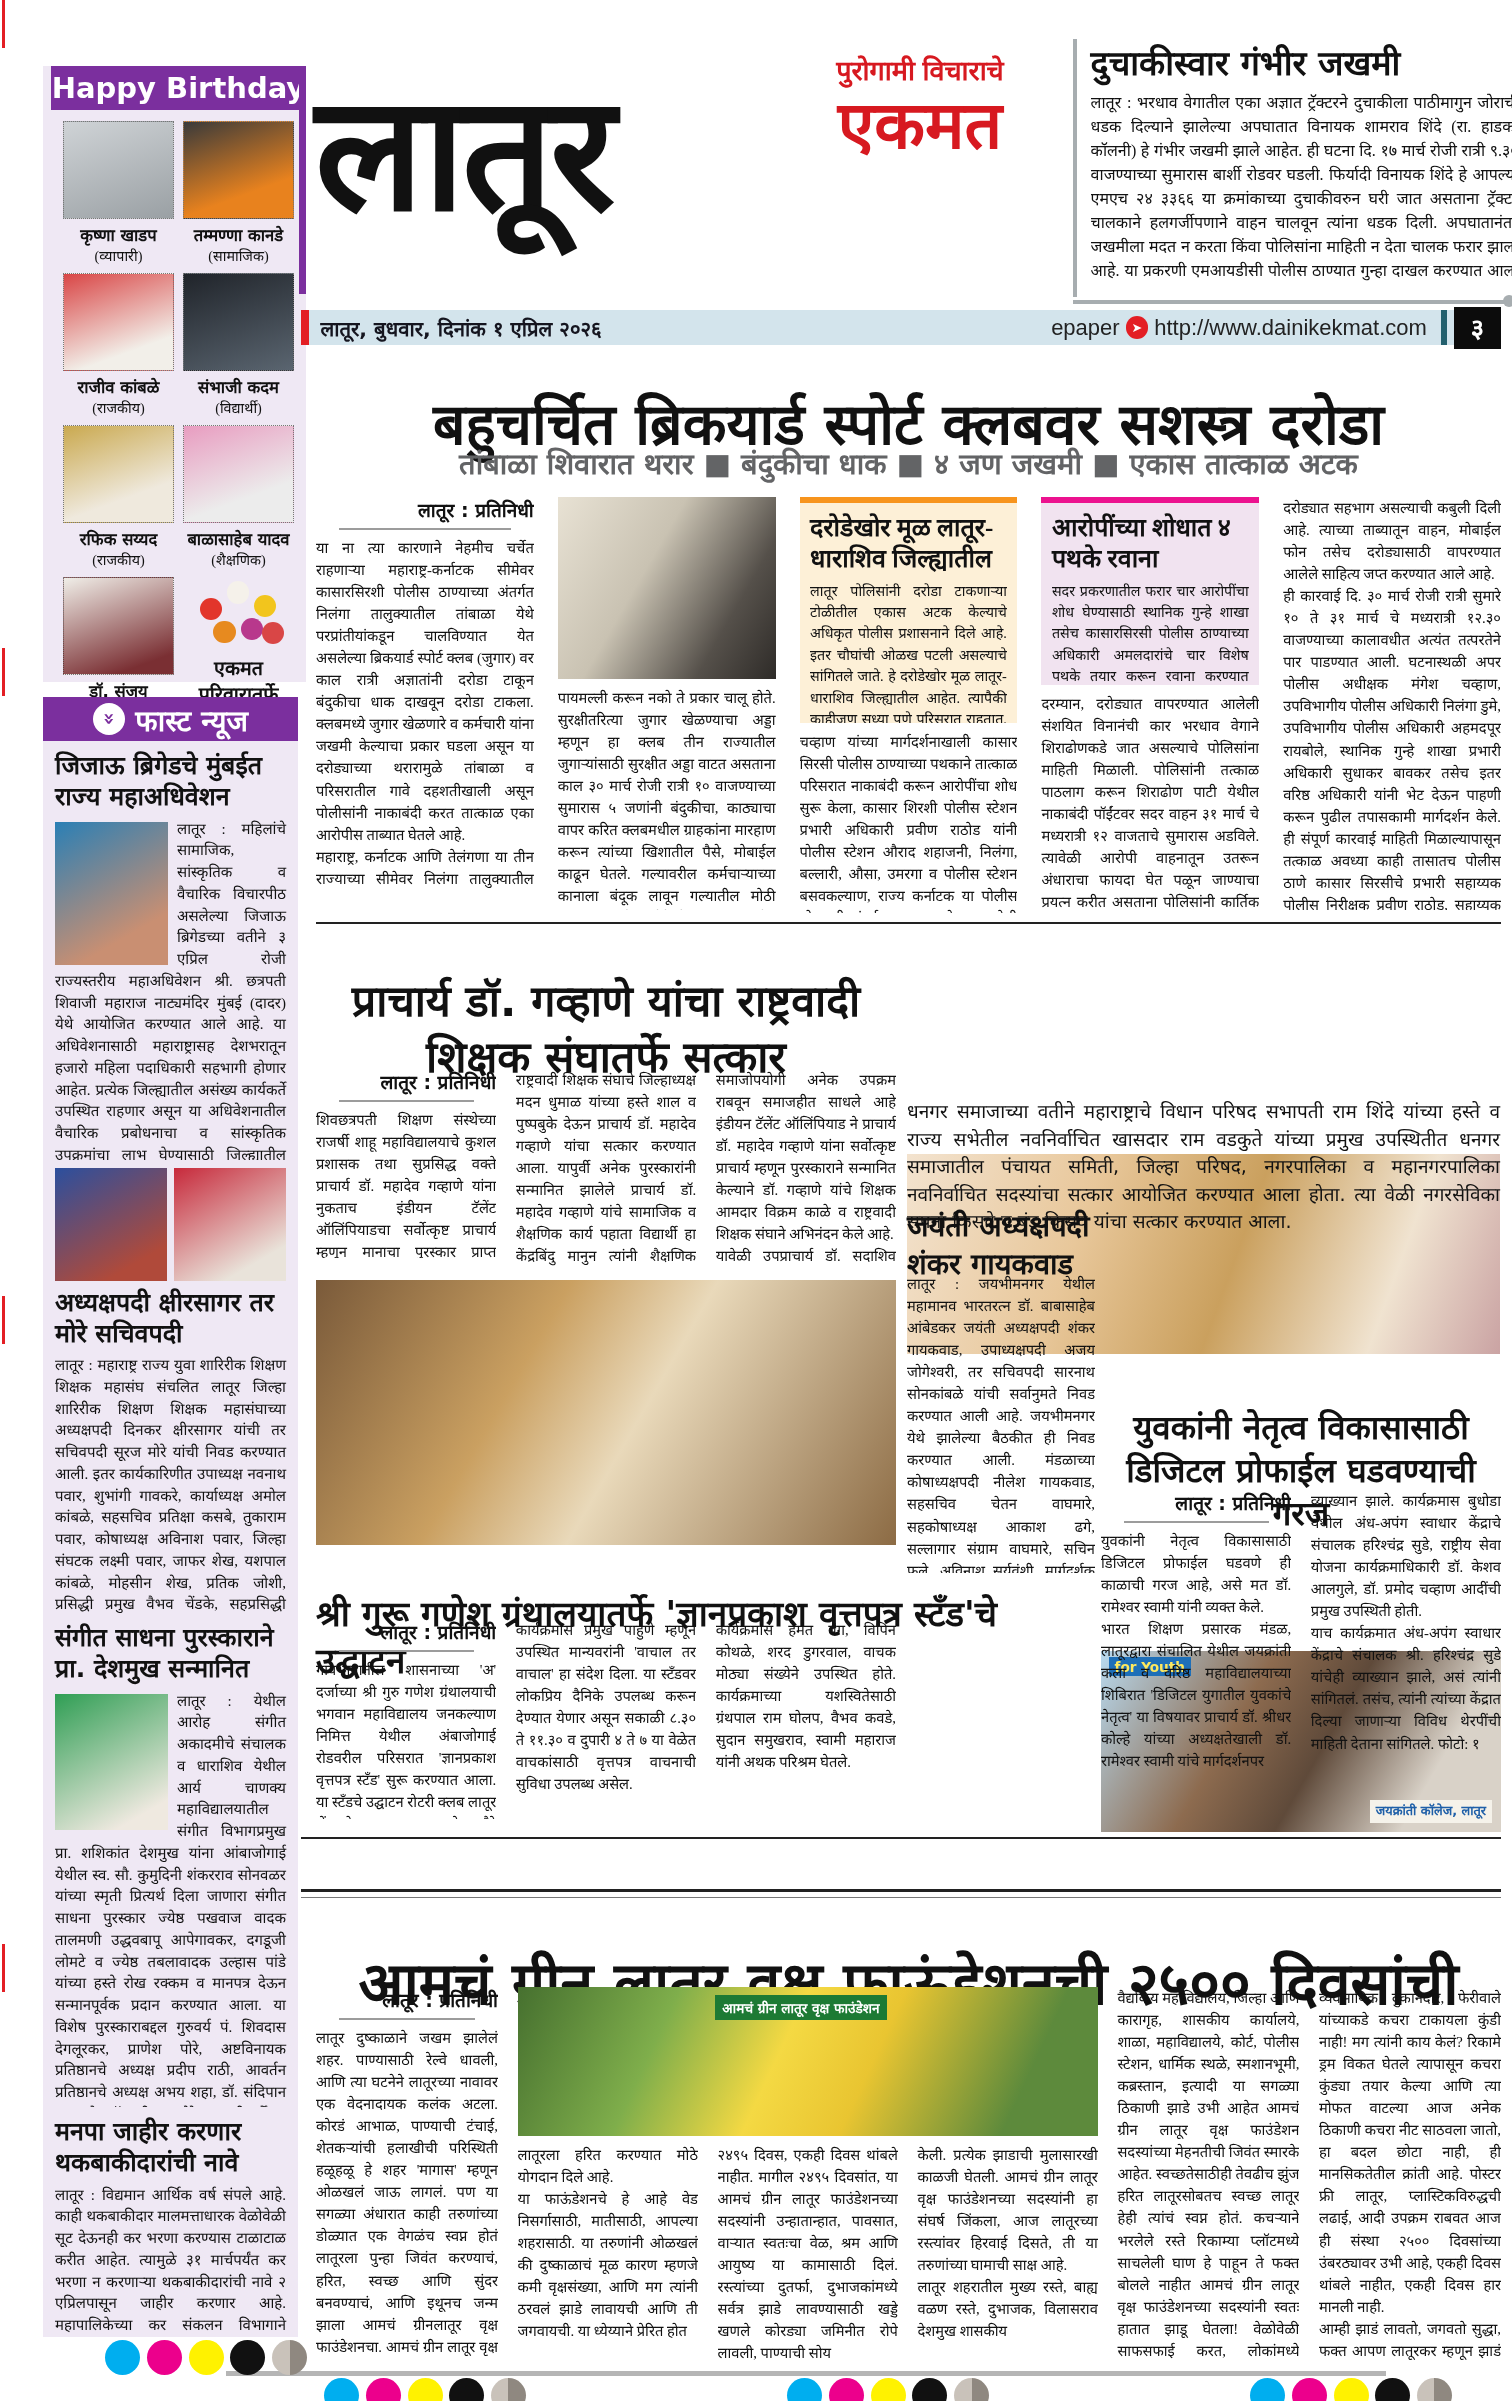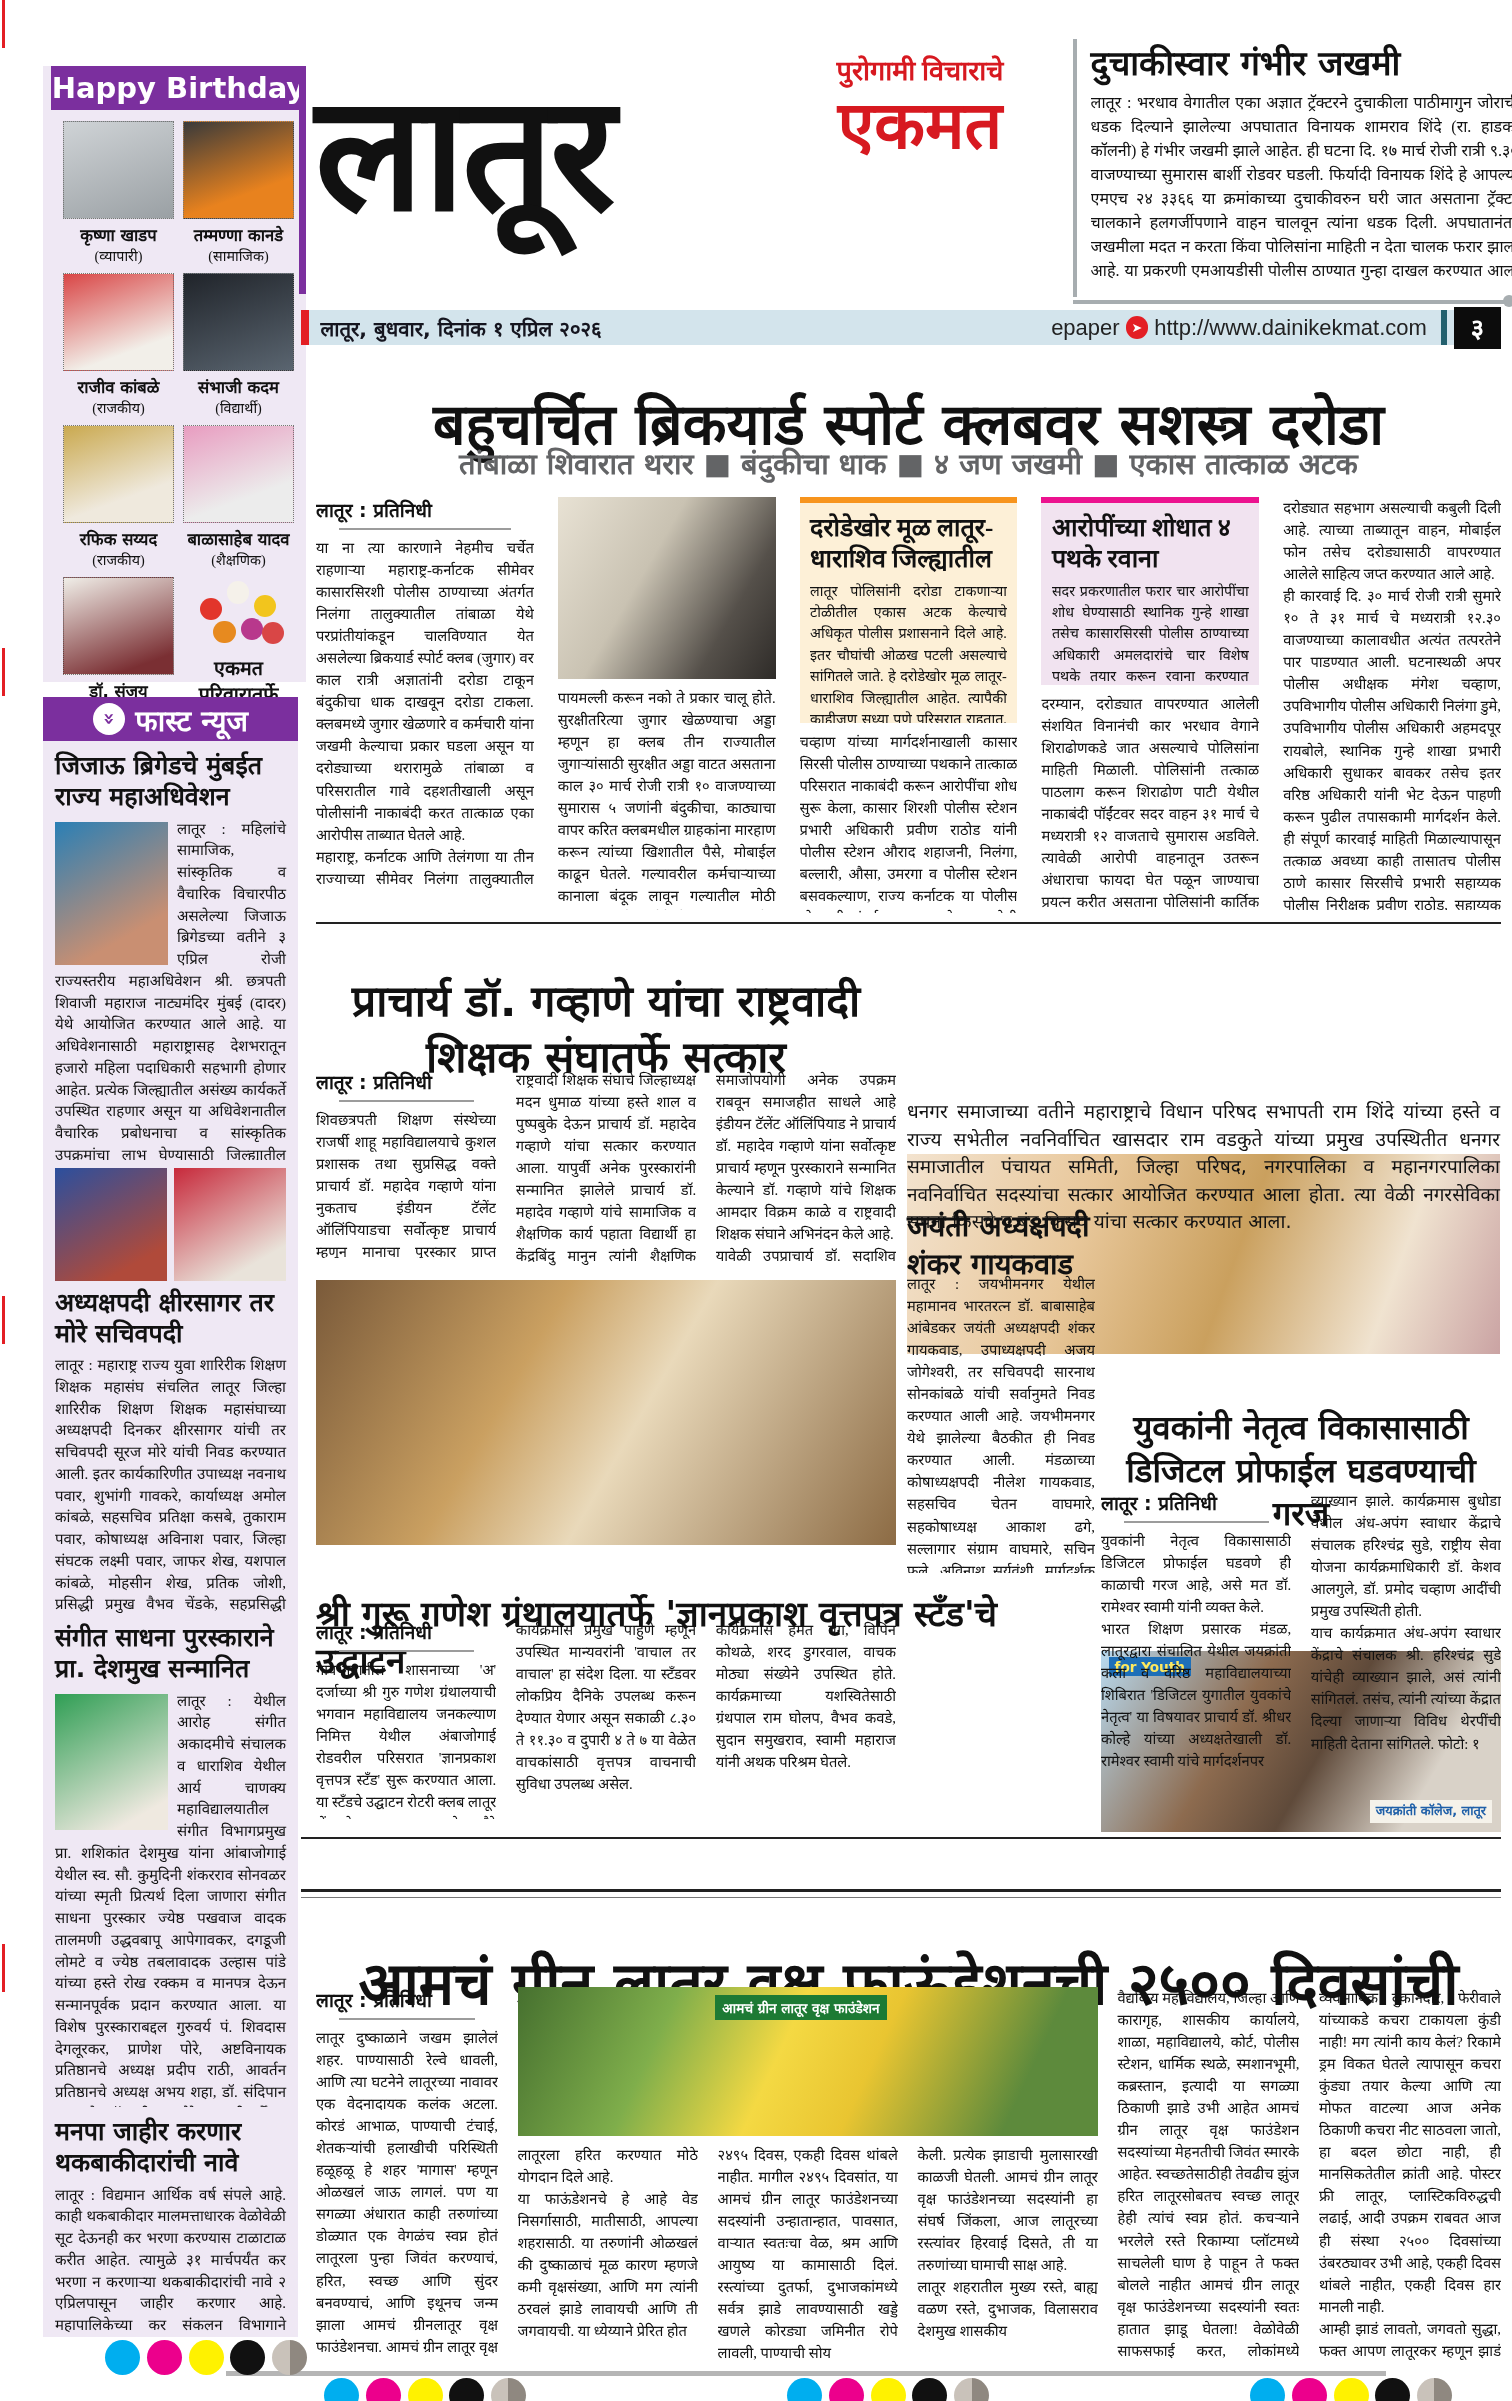--- a/index.html
+++ b/index.html
@@ -1,21 +1,21 @@
 <!DOCTYPE html>
 <html style="font-size:12px"><head>
 <meta charset="utf-8">
 <style>
   html,body{margin:0;padding:0;background:#e8e8e8;}
   .page{position:relative;width:1512px;height:2401px;background:#ffffff;overflow:hidden;
         font-family:"Liberation Serif",serif;color:#111;}
   
   .abs{position:absolute;}
   .body-text{font-size:14.7px;line-height:1.5;text-align:justify;white-space:pre-line;overflow:hidden;}
-  .byline{font-weight:bold;font-size:19px;text-align:left;font-family:"DejaVu Sans",sans-serif;}
+  .byline{font-weight:bold;font-size:19px;text-align:right;font-family:"DejaVu Sans",sans-serif;}
   .byline-rule{border-bottom:2.3px solid #9c9c9c;margin:4.5px 22.6px 7.5px;}
   .photo{background:linear-gradient(135deg,#b9c4c9,#8d999f 55%,#6d787d);position:relative;overflow:hidden;}
   .photo.dotted{border:1.5px dotted #777;}
   .rule{background:#222;}
   
   .left-marks{position:absolute;left:1.5px;top:0;width:3.8px;height:100%;
      background:repeating-linear-gradient(180deg,#e31e24 0 48px,transparent 48px 648px);}
   
   .side-box{position:absolute;left:43px;width:255px;background:#efe8f4;}
   .side-header{height:44px;background:#7b2f9e;color:#fff;display:flex;align-items:center;justify-content:center;
@@ -42,21 +42,21 @@
   .fn-item{padding:7.5px 12px 4.5px;overflow:hidden;}
   .fn-head{font-family:"DejaVu Sans",sans-serif;font-weight:900;font-size:25px;line-height:1.25;margin:1.5px 0 6px;}
   .fn-body{font-size:15px;line-height:1.45;text-align:justify;}
   .fn-photo{float:left;width:113px;height:143px;margin:3px 9px 3px 0;}
   .fn-photos{display:flex;gap:7.5px;margin-bottom:6px;}
   .fn-photos div{flex:1;height:113px;}
   
   .purple-bar{left:299px;top:68px;width:6.8px;height:226px;background:#7b2f9e;}
   .paper-title{left:315px;top:50px;width:354px;font-family:"DejaVu Sans",sans-serif;
      font-weight:900;font-size:160px;line-height:1.3;letter-spacing:-3px;}
-  .tagline{left:792px;top:51px;width:256px;text-align:center;color:#d71920;font-family:Liberation Serif, serif;}
+  .tagline{left:792px;top:51px;width:256px;text-align:center;color:#d71920;font-family:Liberation Sans, sans-serif;}
   .tagline .t1{font-size:27px;font-weight:bold;}
   .tagline .t2{font-size:66px;font-weight:900;line-height:1.15;}
   .next-logo{left:663px;top:145px;width:194px;height:104px;border-radius:6px;
      background:linear-gradient(104deg,#1e9cd8 0 59%,#ffffff 59% 61.5%,#0e0e0e 61.5% 100%);
      display:flex;align-items:center;justify-content:center;}
   .next-logo span{color:#fff;font-family:"DejaVu Sans",sans-serif;font-weight:900;font-size:65px;letter-spacing:3px;}
   
   .acc{left:1073px;top:39px;width:428px;height:258px;border-left:4.5px solid #a7adb0;padding:0 0 0 13.6px;}
   .acc h2{margin:0 0 6px;font-family:"DejaVu Sans",sans-serif;font-weight:900;font-size:34px;}
   .acc .body-text{font-size:16px;height:194px;}

